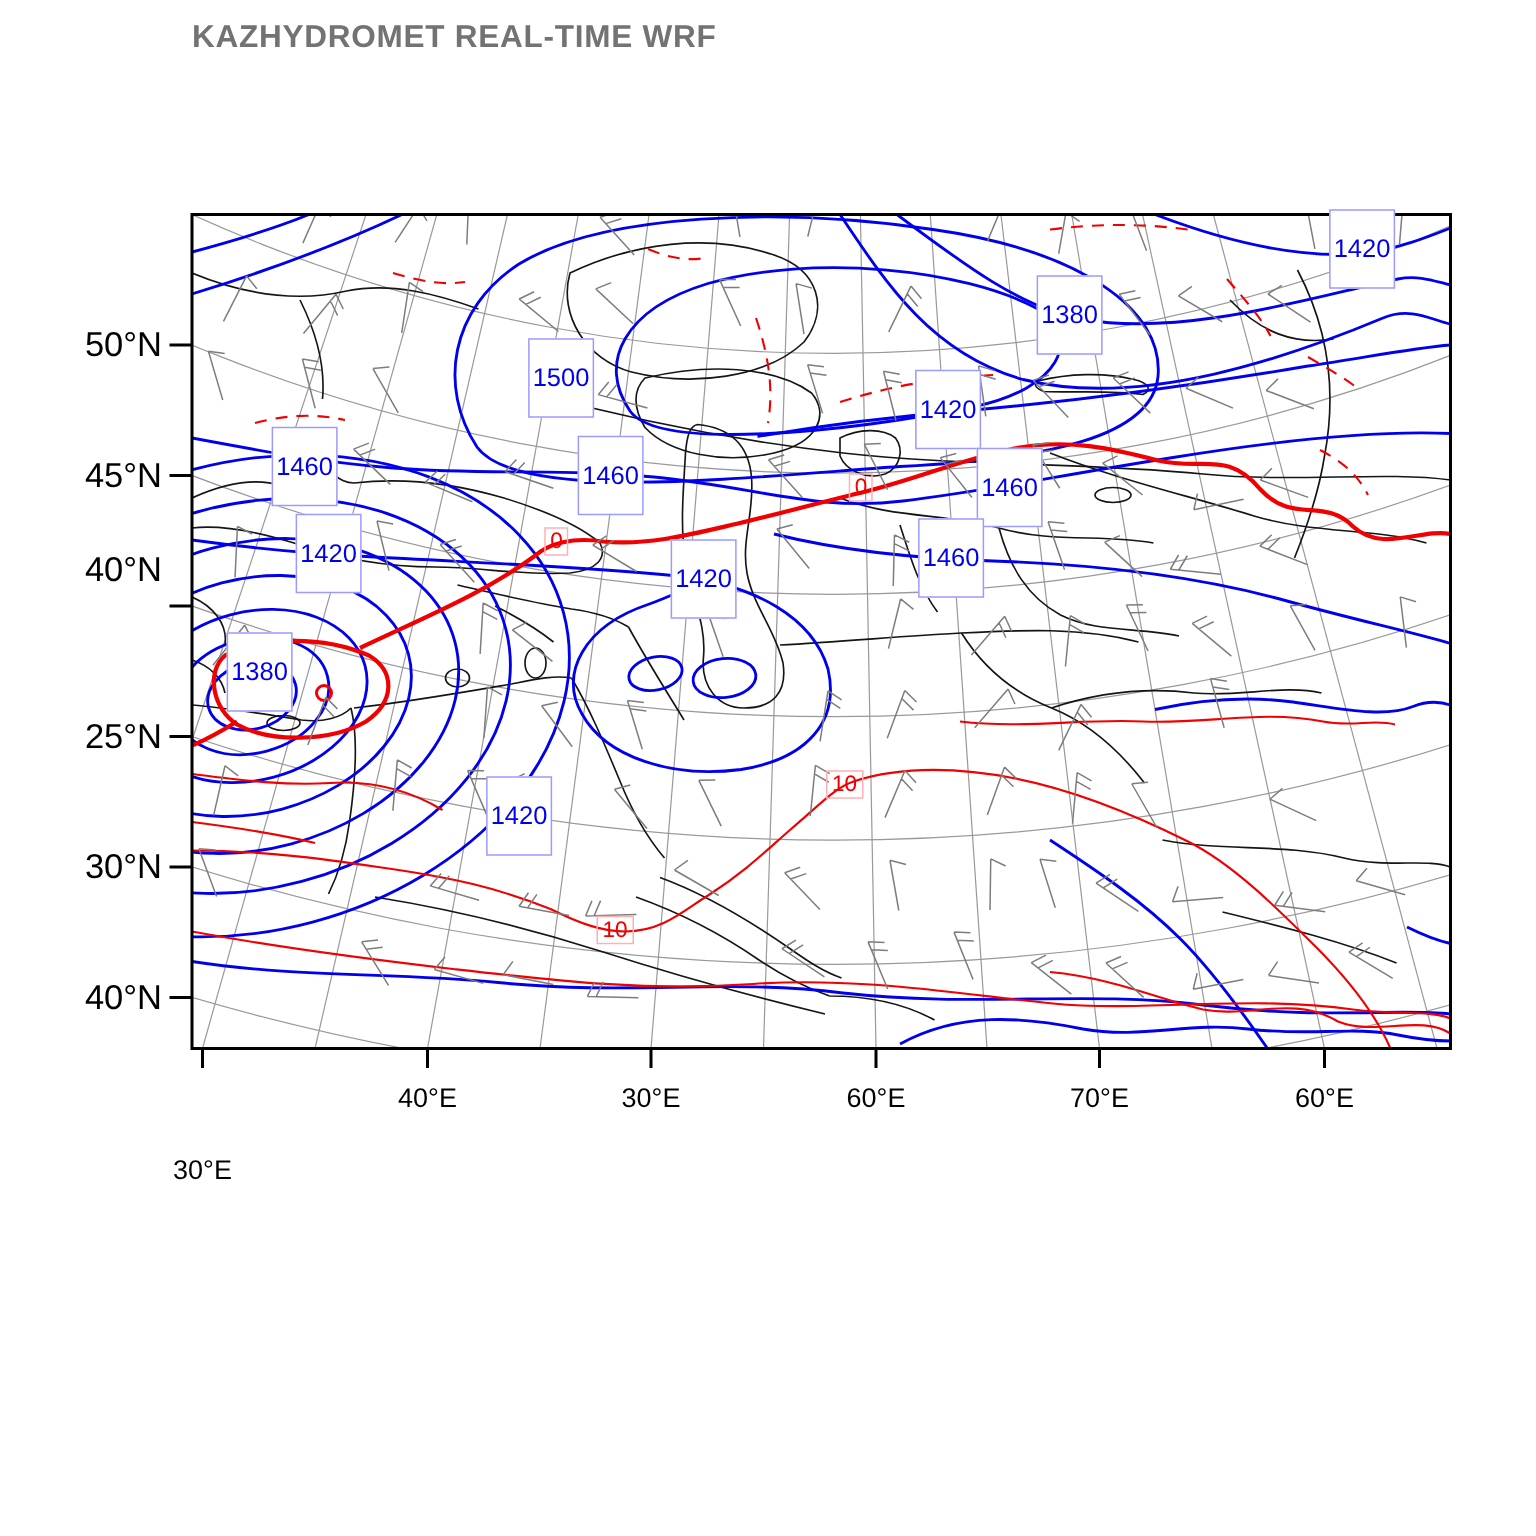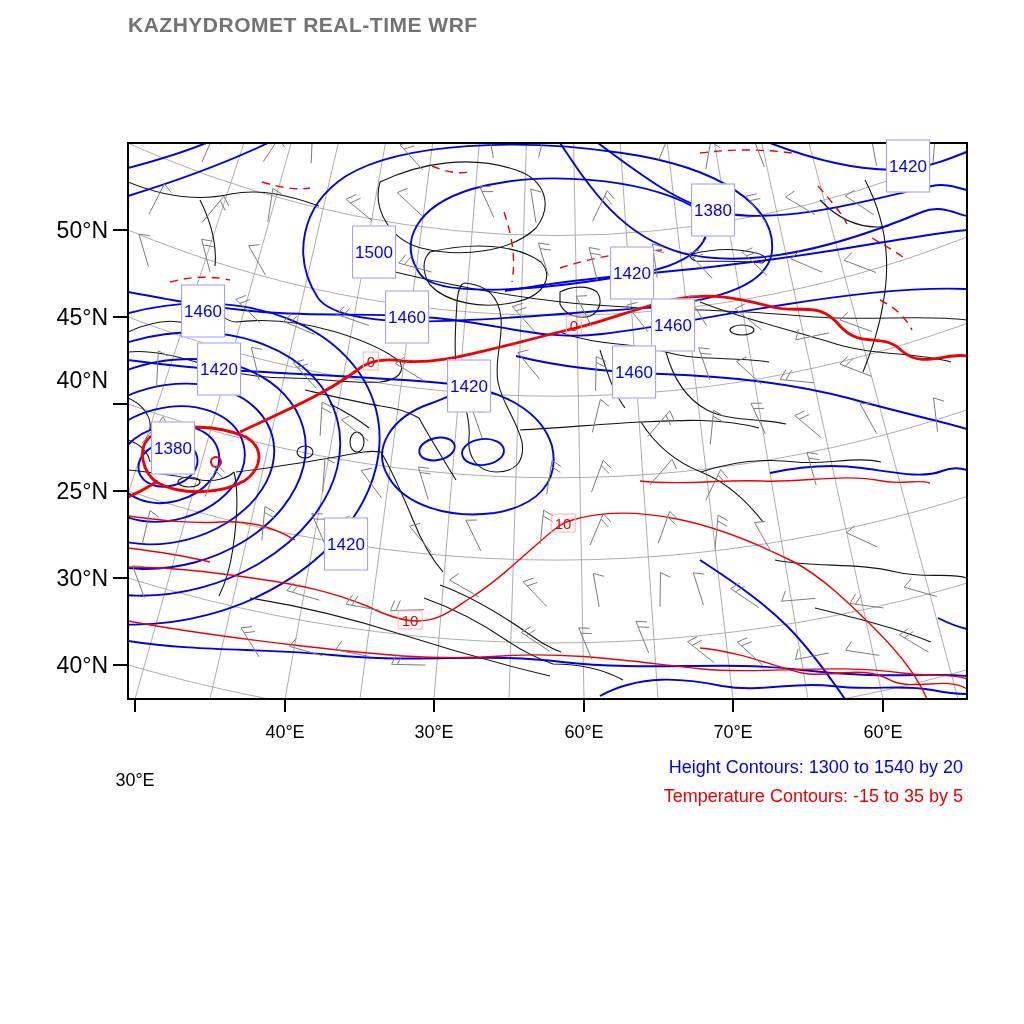--- a/index.html
+++ b/index.html
@@ -152,22 +152,20 @@
       <g id="barbs" class="barbs">
           <path d="M201.9,162.1 L215.7,131.0 M215.7,131.0 L223.0,139.2 M213.3,136.3 L220.6,144.5 M263.4,161.6 L282.0,133.1 M282.0,133.1 L287.9,142.4 M278.9,138.0 L284.7,147.3 M311.2,163.0 L312.6,129.0 M312.6,129.0 L322.4,134.0 M422.8,170.0 L400.0,144.8 M400.0,144.8 L410.4,141.5 M403.8,149.1 L414.3,145.8 M493.3,158.0 L487.7,124.5 M487.7,124.5 L498.3,127.4 M488.7,130.2 L499.3,133.1 M538.5,157.7 L546.7,124.7 M546.7,124.7 L555.3,131.6 M658.4,160.6 L671.5,129.3 M671.5,129.3 L679.0,137.4 M669.3,134.6 L676.7,142.7 M705.8,169.1 L711.7,135.7 M711.7,135.7 L720.7,141.9 M710.7,141.3 L719.7,147.6 M764.4,167.1 L752.3,135.4 M752.3,135.4 L763.3,136.1 M876.6,165.9 L870.2,132.5 M870.2,132.5 L880.9,135.1 M933.0,162.9 L935.8,129.0 M935.8,129.0 L945.4,134.4 M935.3,134.8 L944.9,140.2 M149.0,214.2 L164.4,183.9 M164.4,183.9 L171.2,192.5 M202.3,222.3 L224.0,196.1 M224.0,196.1 L228.8,206.0 M220.3,200.5 L225.1,210.4 M267.8,222.0 L272.9,188.3 M272.9,188.3 L282.1,194.4 M372.3,221.0 L346.1,199.3 M346.1,199.3 L356.1,194.5 M350.6,202.9 L360.5,198.2 M422.1,215.8 L397.2,192.6 M397.2,192.6 L407.4,188.4 M493.8,217.3 L479.7,186.4 M479.7,186.4 L490.7,186.4 M482.1,191.6 L493.1,191.6 M536.0,222.7 L530.7,189.1 M530.7,189.1 L541.3,192.1 M592.5,221.3 L607.3,190.7 M607.3,190.7 L614.3,199.2 M604.8,195.9 L611.8,204.4 M766.6,223.3 L746.1,196.1 M746.1,196.1 L756.9,193.8 M749.6,200.7 L760.4,198.4 M814.8,214.5 L785.6,197.2 M785.6,197.2 L794.6,190.9 M873.7,214.7 L845.3,196.0 M845.3,196.0 L854.6,190.2 M148.5,266.7 L138.9,234.1 M138.9,234.1 L149.8,235.7 M210.1,272.2 L201.6,239.3 M201.6,239.3 L212.5,241.2 M203.1,244.9 L213.9,246.8 M265.5,275.2 L248.6,245.7 M248.6,245.7 L259.6,244.7 M431.6,272.0 L398.8,263.1 M398.8,263.1 L405.8,254.7 M404.4,264.6 L411.4,256.2 M548.4,275.6 L538.4,243.1 M538.4,243.1 L549.3,244.5 M540.1,248.6 L551.0,250.1 M597.3,280.5 L589.0,247.5 M589.0,247.5 L599.8,249.5 M590.4,253.1 L601.2,255.1 M657.2,277.6 L652.4,243.9 M652.4,243.9 L663.0,247.1 M653.3,249.7 L663.8,252.8 M712.2,278.3 L688.8,253.6 M688.8,253.6 L699.2,250.0 M692.7,257.8 L703.1,254.2 M766.9,275.4 L742.2,252.0 M742.2,252.0 L752.4,247.9 M746.4,256.0 L756.6,251.9 M822.0,272.1 L790.7,258.8 M790.7,258.8 L798.9,251.4 M875.9,272.5 L844.1,260.3 M844.1,260.3 L852.0,252.6 M260.2,322.9 L235.7,299.4 M235.7,299.4 L245.9,295.4 M239.9,303.4 L250.1,299.4 M314.9,334.5 L283.5,321.4 M283.5,321.4 L291.6,314.0 M288.8,323.6 L296.9,316.2 M368.9,325.5 L336.7,314.4 M336.7,314.4 L344.3,306.4 M342.2,316.3 L349.8,308.3 M423.4,322.6 L389.6,326.9 M389.6,326.9 L392.9,316.4 M395.4,326.1 L398.7,315.6 M535.0,331.9 L512.3,306.5 M512.3,306.5 L522.8,303.3 M516.2,310.8 L526.7,307.6 M591.7,326.5 L576.2,296.2 M576.2,296.2 L587.2,295.7 M648.0,331.7 L626.8,305.1 M626.8,305.1 L637.5,302.4 M630.4,309.6 L641.1,306.9 M706.5,325.5 L688.5,296.6 M688.5,296.6 L699.4,295.2 M691.6,301.5 L702.5,300.2 M761.7,330.0 L735.1,308.8 M735.1,308.8 L745.0,303.9 M829.1,332.8 L795.9,339.8 M795.9,339.8 L798.3,329.1 M872.1,331.6 L840.2,320.0 M840.2,320.0 L847.9,312.2 M156.7,384.9 L158.3,350.9 M158.3,350.9 L168.1,356.0 M207.4,377.1 L217.0,344.5 M217.0,344.5 L225.3,351.7 M215.4,350.0 L223.7,357.3 M259.3,380.4 L251.3,347.3 M251.3,347.3 L262.1,349.4 M316.2,388.2 L293.4,363.0 M293.4,363.0 L303.9,359.7 M297.3,367.3 L307.8,364.0 M424.3,381.0 L395.2,363.4 M395.2,363.4 L404.3,357.2 M400.2,366.4 L409.3,360.2 M485.2,388.8 L454.3,374.7 M454.3,374.7 L462.6,367.5 M459.5,377.1 L467.9,369.9 M539.5,379.0 L517.9,352.7 M517.9,352.7 L528.5,349.9 M595.5,390.6 L596.3,356.6 M596.3,356.6 L606.2,361.5 M596.2,362.4 L606.1,367.2 M709.7,379.9 L698.7,347.8 M698.7,347.8 L709.6,348.9 M700.5,353.3 L711.5,354.3 M761.4,384.4 L736.4,361.4 M736.4,361.4 L746.6,357.1 M814.0,382.8 L780.2,379.5 M780.2,379.5 L785.7,370.0 M785.9,380.0 L791.5,370.5 M871.6,376.4 L839.9,364.1 M839.9,364.1 L847.8,356.5 M845.3,366.2 L853.2,358.5 M142.0,443.5 L163.1,416.8 M163.1,416.8 L168.1,426.6 M159.5,421.3 L164.5,431.1 M320.1,435.9 L322.1,402.0 M322.1,402.0 L331.9,407.2 M321.8,407.8 L331.5,412.9 M368.3,440.9 L341.6,419.9 M341.6,419.9 L351.4,414.8 M482.1,437.9 L471.0,405.8 M471.0,405.8 L482.0,406.9 M472.9,411.3 L483.9,412.3 M592.3,432.4 L600.4,399.3 M600.4,399.3 L609.0,406.2 M647.6,436.6 L669.8,410.8 M669.8,410.8 L674.4,420.8 M666.0,415.2 L670.6,425.2 M710.3,444.3 L713.6,410.4 M713.6,410.4 L723.1,415.9 M713.0,416.2 L722.5,421.7 M765.4,434.0 L750.9,403.3 M750.9,403.3 L761.9,403.2 M753.3,408.5 L764.3,408.4 M820.9,437.4 L794.8,415.6 M794.8,415.6 L804.7,410.8 M799.2,419.3 L809.1,414.5 M876.7,433.6 L860.2,403.9 M860.2,403.9 L871.2,403.0 M937.6,431.7 L933.5,397.9 M933.5,397.9 L944.0,401.2 M205.2,496.6 L217.2,464.8 M217.2,464.8 L224.9,472.6 M215.2,470.2 L222.9,478.0 M322.6,491.9 L325.0,457.9 M325.0,457.9 L334.7,463.2 M381.5,497.8 L361.1,470.5 M361.1,470.5 L371.9,468.2 M428.2,499.5 L418.3,467.0 M418.3,467.0 L429.2,468.4 M420.0,472.5 L430.9,474.0 M546.7,494.2 L552.0,460.6 M552.0,460.6 L561.1,466.6 M551.1,466.3 L560.2,472.3 M591.5,492.2 L603.2,460.3 M603.2,460.3 L611.0,468.0 M601.2,465.7 L609.0,473.4 M649.8,485.1 L672.1,459.3 M672.1,459.3 L676.6,469.3 M705.8,500.2 L720.7,469.6 M720.7,469.6 L727.7,478.1 M718.2,474.8 L725.2,483.3 M816.1,485.2 L807.0,452.4 M807.0,452.4 L817.9,454.2 M808.6,458.0 L819.5,459.7 M142.4,543.6 L150.0,510.5 M150.0,510.5 L158.8,517.2 M261.9,540.5 L264.9,506.6 M264.9,506.6 L274.5,512.0 M264.4,512.4 L274.0,517.8 M325.2,544.9 L311.7,513.6 M311.7,513.6 L322.7,513.9 M314.0,519.0 L325.0,519.2 M366.2,542.1 L339.9,520.6 M339.9,520.6 L349.8,515.7 M344.4,524.2 L354.3,519.4 M431.3,552.3 L409.6,526.2 M409.6,526.2 L420.2,523.3 M480.8,550.8 L465.9,520.2 M465.9,520.2 L476.9,520.0 M540.2,544.0 L543.6,510.2 M543.6,510.2 L553.1,515.7 M543.0,515.9 L552.5,521.5 M590.0,545.1 L603.3,513.7 M603.3,513.7 L610.7,521.8 M601.0,519.1 L608.4,527.2 M658.2,543.3 L669.7,511.4 M669.7,511.4 L677.6,519.1 M667.8,516.8 L675.6,524.5 M715.0,549.0 L718.1,515.1 M718.1,515.1 L727.7,520.6 M717.6,520.9 L727.1,526.3 M771.4,552.0 L754.5,522.5 M754.5,522.5 L765.4,521.5 M877.5,547.1 L846.6,532.8 M846.6,532.8 L855.0,525.6 M144.4,597.7 L132.6,565.8 M132.6,565.8 L143.6,566.6 M319.4,600.2 L286.8,590.6 M286.8,590.6 L294.1,582.3 M292.4,592.2 L299.6,583.9 M379.4,610.3 L346.0,604.2 M346.0,604.2 L352.3,595.2 M351.7,605.3 L357.9,596.2 M424.3,609.6 L390.4,610.7 M390.4,610.7 L394.6,600.6 M396.1,610.5 L400.4,600.4 M479.1,597.0 L449.6,580.0 M449.6,580.0 L458.6,573.6 M546.6,606.4 L523.1,581.8 M523.1,581.8 L533.5,578.2 M527.1,586.0 L537.5,582.4 M599.2,607.0 L593.3,573.5 M593.3,573.5 L604.0,576.3 M660.0,606.6 L660.5,572.6 M660.5,572.6 L670.4,577.3 M703.5,605.2 L693.3,572.8 M693.3,572.8 L704.2,574.1 M758.9,607.6 L730.7,588.7 M730.7,588.7 L740.0,582.9 M735.5,591.9 L744.8,586.1 M815.5,598.4 L781.7,601.2 M781.7,601.2 L785.4,590.9 M883.5,607.9 L849.8,603.5 M849.8,603.5 L855.6,594.2 M855.5,604.3 L861.4,594.9 M936.8,596.5 L904.1,587.2 M904.1,587.2 L911.3,578.8 M259.0,656.9 L241.1,627.9 M241.1,627.9 L252.0,626.6 M244.1,632.9 L255.1,631.5 M322.2,655.6 L289.5,646.3 M289.5,646.3 L296.6,638.0 M368.9,656.4 L335.5,649.8 M335.5,649.8 L341.9,640.9 M425.6,665.1 L391.6,664.3 M391.6,664.3 L396.4,654.5 M397.4,664.5 L402.2,654.6 M549.6,651.3 L521.3,632.5 M521.3,632.5 L530.6,626.7 M526.1,635.7 L535.4,629.9 M591.8,659.3 L578.7,627.9 M578.7,627.9 L589.7,628.3 M580.9,633.2 L591.9,633.6 M648.7,653.0 L636.0,621.4 M636.0,621.4 L647.0,621.9 M638.2,626.8 L649.2,627.3 M714.2,662.7 L687.5,641.7 M687.5,641.7 L697.3,636.7 M692.1,645.3 L701.9,640.2 M762.4,664.9 L737.3,642.0 M737.3,642.0 L747.4,637.7 M741.5,645.9 L751.7,641.6 M828.9,653.0 L795.5,659.5 M795.5,659.5 L798.1,648.8 M879.3,655.4 L845.7,650.3 M845.7,650.3 L851.7,641.1 M928.5,652.2 L899.3,634.8 M899.3,634.8 L908.4,628.6 M904.3,637.8 L913.3,631.5 "></path>
         </g>
     </g>
 
     <rect class="frame" x="128" y="143" width="839" height="556"></rect>
   </svg>
 
   <div id="overlay"></div>
 
-  <div class="footer-line footer-blue">Height Contours: 1300 to 1540 by 20</div>
-  <div class="footer-line footer-red">Temperature Contours: -15 to 35 by 5</div>
 <div class="xtm" style="left: 135px;"></div>
     <div class="xt" style="left: 135px; margin-top: 48px;">30°E</div>
     <div class="xtm" style="left: 285px;"></div>
     <div class="xt" style="left: 285px;">40°E</div>
     <div class="xtm" style="left: 434px;"></div>
     <div class="xt" style="left: 434px;">30°E</div>
     <div class="xtm" style="left: 584px;"></div>
     <div class="xt" style="left: 584px;">60°E</div>
     <div class="xtm" style="left: 733px;"></div>
     <div class="xt" style="left: 733px;">70°E</div>

